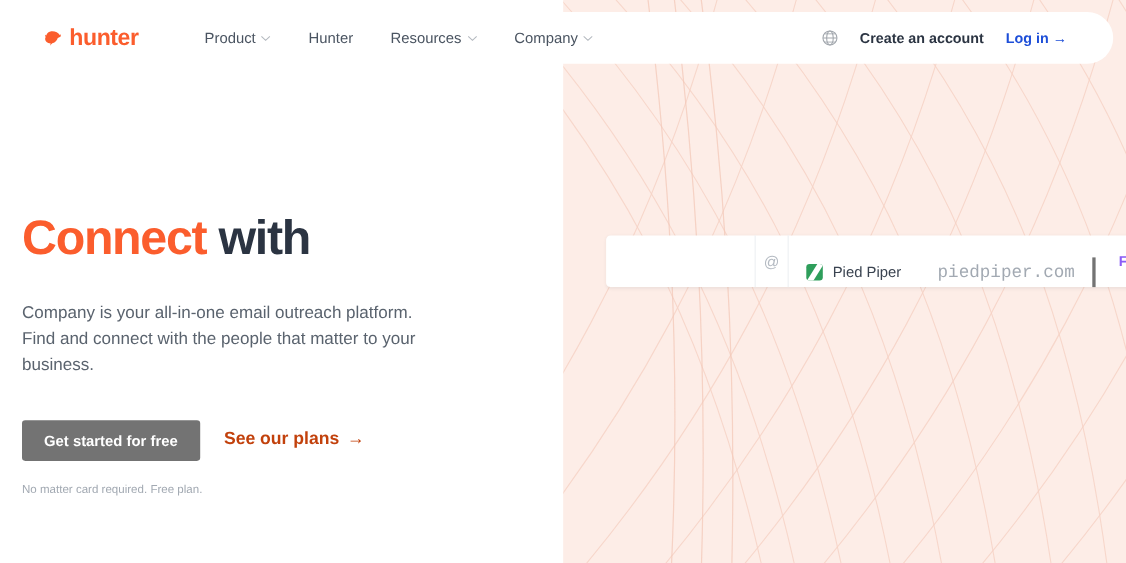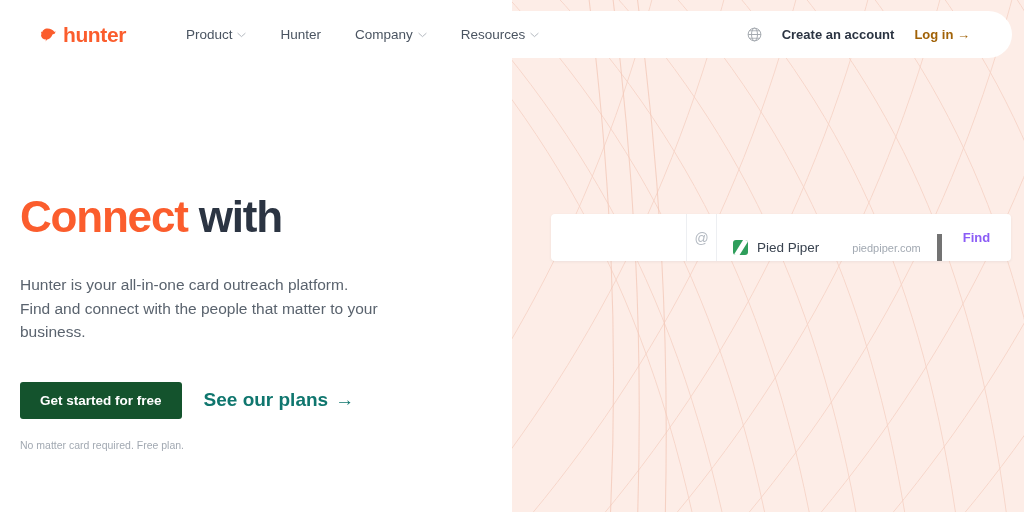--- a/index.html
+++ b/index.html
@@ -39,41 +39,41 @@
     font-size:13.5px; color:#4A5461; padding:6px 14px; cursor:pointer;
     white-space:nowrap;
   }
   .caret { width:9px; height:6px; display:block; flex:0 0 auto; opacity:.65; }
 
   .header-right {
     margin-left:auto; display:flex; align-items:center; gap:20px; margin-right:42px;
   }
   .globe { width:15px; height:15px; display:block; opacity:.62; }
   .create-account { font-size:13px; color:#2B3442; font-weight:600; cursor:pointer; white-space:nowrap; }
-  .login { font-size:13px; color:#a16207; font-weight:700; cursor:pointer; white-space:nowrap; }
+  .login { font-size:13px; color:#1d4ed8; font-weight:700; cursor:pointer; white-space:nowrap; }
 
   
   .hero { position:absolute; left:20px; top:192px; width:470px; }
   .headline {
     font-size:44px; font-weight:700; line-height:1.12;
     color:#2B3442; letter-spacing:-1.2px;
   }
   .headline .accent { color:#FB5D2D; }
   .sub {
     margin-top:32px; font-size:15.5px; line-height:1.52; color:#5A636E; max-width:360px;
   }
   .cta-row { margin-top:38px; display:flex; align-items:center; gap:22px; }
   .btn-primary {
-    background:#14532d; color:#ffffff; border:none; border-radius:3px;
+    background:#737373; color:#ffffff; border:none; border-radius:3px;
     font-size:13.5px; font-weight:600; padding:0 20px; height:37px;
     font-family:"Liberation Sans", sans-serif; cursor:pointer;
     display:flex; align-items:center; justify-content:center;
   }
   .btn-link {
-    font-size:19px; font-weight:700; color:#0f766e; cursor:pointer;
+    font-size:16px; font-weight:700; color:#c2410c; cursor:pointer;
     display:flex; align-items:flex-end; gap:7px;
   }
   .fineprint { margin-top:20px; font-size:10.5px; color:#A2A9B2; }
 
   
   .search-widget {
     position:absolute; left:551px; top:214px; height:47px;
     display:flex; align-items:stretch;
     background:#ffffff; border-radius:4px;
     box-shadow:0 1px 3px rgba(43,52,66,.07);
@@ -87,34 +87,34 @@
     border:none; outline:none; width:100%; font-size:13.5px;
     color:#2B3442; background:transparent;
     font-family:"Liberation Sans", sans-serif;
   }
   .sw-at {
     width:30px; display:flex; align-items:center; justify-content:center;
     font-size:14px; color:#B4BAC2; border-right:1px solid #EDEFF2;
   }
   .sw-domain {
     display:flex; align-items:center; gap:9px; padding:0 16px;
-    border-right:5px solid #737373;
+    border-right:3px solid #737373;
     margin-top:20px;
   }
   .pp-logo {
     width:15px; height:15px; border-radius:3px; background:#2E9E5B;
     position:relative; overflow:hidden; flex:0 0 auto;
   }
   .pp-logo::after {
     content:""; position:absolute; left:50%; top:-3px;
     width:4.5px; height:21px; background:#ffffff;
     transform:translateX(-50%) rotate(32deg);
   }
   .pp-name { font-size:13.5px; color:#3A4350; white-space:nowrap; }
-  .pp-url { font-size:11px; color:#A2A9B2; white-space:nowrap; margin-left:24px; }
+  .pp-url { font-size:16px; color:#A2A9B2; white-space:nowrap; margin-left:24px;font-family:Liberation Mono, monospace; }
   .sw-find {
     display:flex; align-items:center; justify-content:center;
     padding:0 21px; font-size:13px; font-weight:700; color:#8b5cf6;
     cursor:pointer; background:transparent; border:none;
     font-family:"Liberation Sans", sans-serif;
     border-top-right-radius:4px; border-bottom-right-radius:4px;
   }
 </style>
 </head>
 <body>
@@ -175,28 +175,28 @@
         <svg class="caret" viewBox="0 0 10 6">
           <path d="M1 1.2 L5 4.8 L9 1.2" fill="none" stroke="#8A929C" stroke-width="1.1" stroke-linecap="round"></path>
         </svg>
       </div>
 
       <div class="nav-item">
         <span>Hunter</span>
       </div>
 
       <div class="nav-item">
-        <span>Company</span>
+        <span>Resources</span>
         <svg class="caret" viewBox="0 0 10 6">
           <path d="M1 1.2 L5 4.8 L9 1.2" fill="none" stroke="#8A929C" stroke-width="1.1" stroke-linecap="round"></path>
         </svg>
       </div>
 
       <div class="nav-item">
-        <span>Resources</span>
+        <span>Company</span>
         <svg class="caret" viewBox="0 0 10 6">
           <path d="M1 1.2 L5 4.8 L9 1.2" fill="none" stroke="#8A929C" stroke-width="1.1" stroke-linecap="round"></path>
         </svg>
       </div>
 
     </nav>
 
     <div class="header-right">
       <svg class="globe" viewBox="0 0 20 20">
         <circle cx="10" cy="10" r="8.5" fill="none" stroke="#6B737D" stroke-width="1.3"></circle>
@@ -209,21 +209,21 @@
       <span class="login"><span>Log in</span> <span>→</span></span>
     </div>
 
   </div>
 
   <div class="hero">
     <h1 class="headline">
       <span class="accent">Connect</span><span> with</span><br>
     </h1>
 
-    <p class="sub">Hunter is your all-in-one card outreach platform. Find and connect with the people that matter to your business.</p>
+    <p class="sub">Company is your all-in-one email outreach platform. Find and connect with the people that matter to your business.</p>
 
     <div class="cta-row">
       <button class="btn-primary">Get started for free</button>
       <span class="btn-link">
         <span>See our plans</span>
         <span>→</span>
       </span>
     </div>
 
     <div class="fineprint">No matter card required. Free plan.</div>

